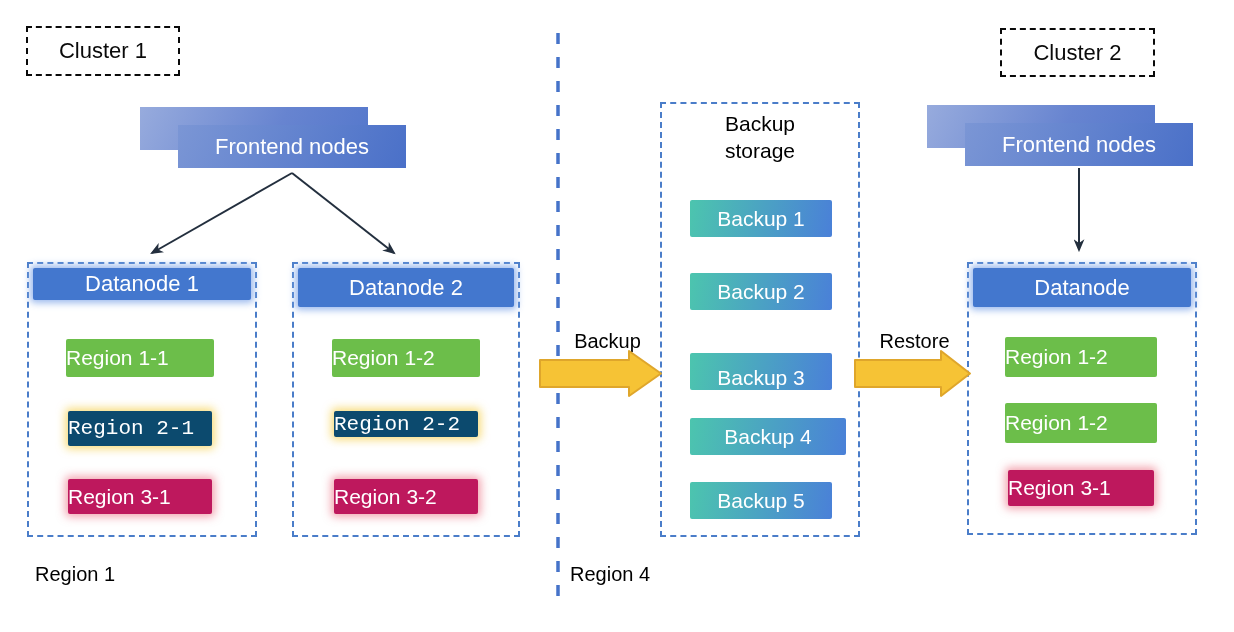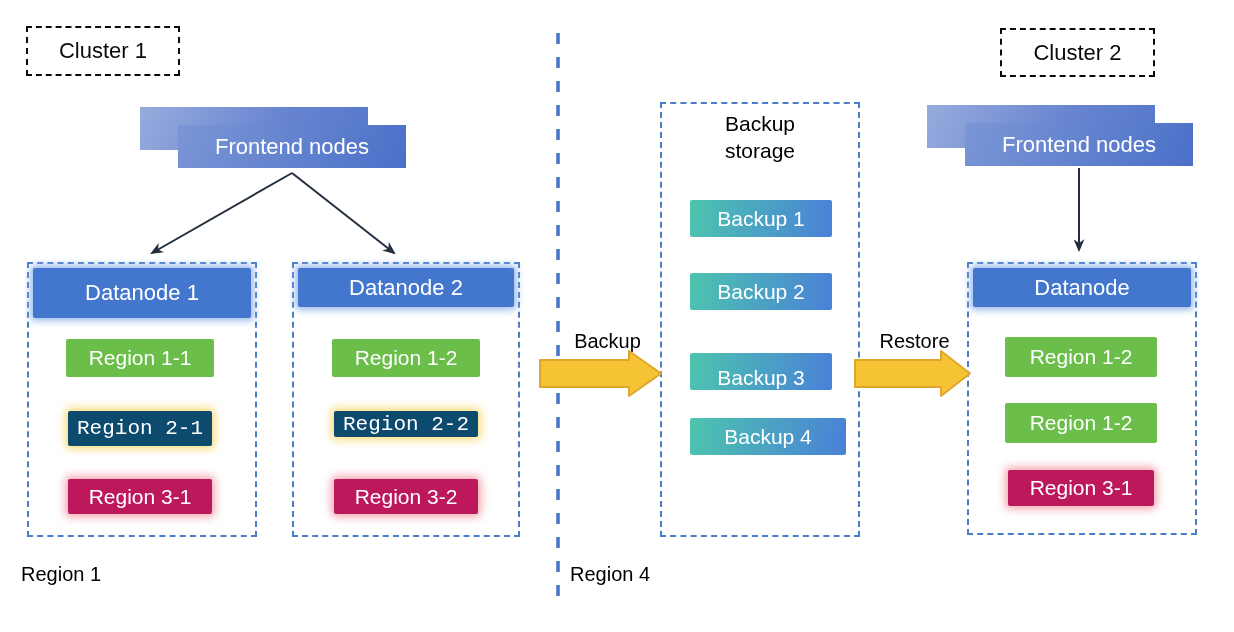--- a/index.html
+++ b/index.html
@@ -23,21 +23,21 @@
     color:#ffffff;font-size:22px;
   }
   
   .dashed-container{border:2px dashed #4a7dc9;background:#ffffff;}
   .node-header{
     background:#4377ce;color:#ffffff;border-radius:2px;
     display:flex;align-items:center;justify-content:center;font-size:22px;
     box-shadow:0 0 7px 3px rgba(140,175,235,0.85);
   }
   .region{
-    display:flex;align-items:center;justify-content:center;
+    display:flex;align-items:center;justify-content:flex-start;
     color:#ffffff;font-size:21px;border-radius:2px;
   }
   .region.green{background:#6cbe4a;}
   .region.yellow{background:#0c4a6e;box-shadow:0 0 8px 3px rgba(242,193,22,0.55);font-family:Liberation Mono, monospace;}
   .region.red{background:#be185d;box-shadow:0 0 8px 3px rgba(232,79,102,0.5);}
   
   .storage-title{
     font-size:21px;color:#000;text-align:center;line-height:1.3;
   }
   .backup-item{
@@ -66,21 +66,21 @@
   <div class="abs fe-front" style="left:178px;top:125px;width:228px;height:43px;">
     <span>Frontend nodes</span>
   </div>
 
   <div class="abs fe-back" style="left:927px;top:105px;width:228px;height:43px;"></div>
   <div class="abs fe-front" style="left:965px;top:123px;width:228px;height:43px;">
     <span>Frontend nodes</span>
   </div>
 
   <div class="abs dashed-container" style="left:27px;top:262px;width:230px;height:275px;"></div>
-  <div class="abs node-header" style="left:33px;top:268px;width:218px;height:50px;">
+  <div class="abs node-header" style="left:33px;top:268px;width:218px;height:32px;">
     <span>Datanode 1</span>
   </div>
   <div class="abs region green" style="left:66px;top:339px;width:148px;height:38px;">
     <span>Region 1-1</span>
   </div>
   <div class="abs region yellow" style="left:68px;top:411px;width:144px;height:35px;">
     <span>Region 2-1</span>
   </div>
   <div class="abs region red" style="left:68px;top:479px;width:144px;height:35px;">
     <span>Region 3-1</span>
@@ -107,39 +107,42 @@
   </div>
   <div class="abs backup-item" style="left:690px;top:273px;width:142px;height:37px;">
     <span>Backup 2</span>
   </div>
   <div class="abs backup-item" style="left:690px;top:353px;width:142px;height:37px;align-items:flex-end;">
     <span>Backup 3</span>
   </div>
   <div class="abs backup-item" style="left:690px;top:418px;width:156px;height:37px;">
     <span>Backup 4</span>
   </div>
+  <div class="abs backup-item" style="left:690px;top:482px;width:142px;height:37px;">
+    <span>Backup 5</span>
+  </div>
 
   <div class="abs dashed-container" style="left:967px;top:262px;width:230px;height:273px;"></div>
   <div class="abs node-header" style="left:973px;top:268px;width:218px;height:39px;">
     <span>Datanode</span>
   </div>
   <div class="abs region green" style="left:1005px;top:337px;width:152px;height:40px;">
     <span>Region 1-2</span>
   </div>
   <div class="abs region green" style="left:1005px;top:403px;width:152px;height:40px;">
     <span>Region 1-2</span>
   </div>
   <div class="abs region red" style="left:1008px;top:470px;width:146px;height:36px;">
     <span>Region 3-1</span>
   </div>
 
   <div class="abs flow-label" style="left:555px;top:330px;width:105px;">Backup</div>
   <div class="abs flow-label" style="left:862px;top:330px;width:105px;">Restore</div>
 
-  <div class="abs footer-label" style="left:21px;top:563px;">Region 1</div>
+  <div class="abs footer-label" style="left:35px;top:563px;">Region 1</div>
   <div class="abs footer-label" style="left:570px;top:563px;">Region 4</div>
 
   <svg class="overlay" width="1234" height="632" viewBox="0 0 1234 632">
     <defs>
       <marker id="ah" viewBox="0 0 12 10" markerWidth="13" markerHeight="11" refX="10" refY="5" orient="auto" markerUnits="userSpaceOnUse">
         <path d="M0,0 L12,5 L0,10 L3.5,5 Z" fill="#232f3e"></path>
       </marker>
     </defs>
 
     <line x1="558" y1="33" x2="558" y2="602" stroke="#4573c9" stroke-width="3.5" stroke-dasharray="11 13"></line>

